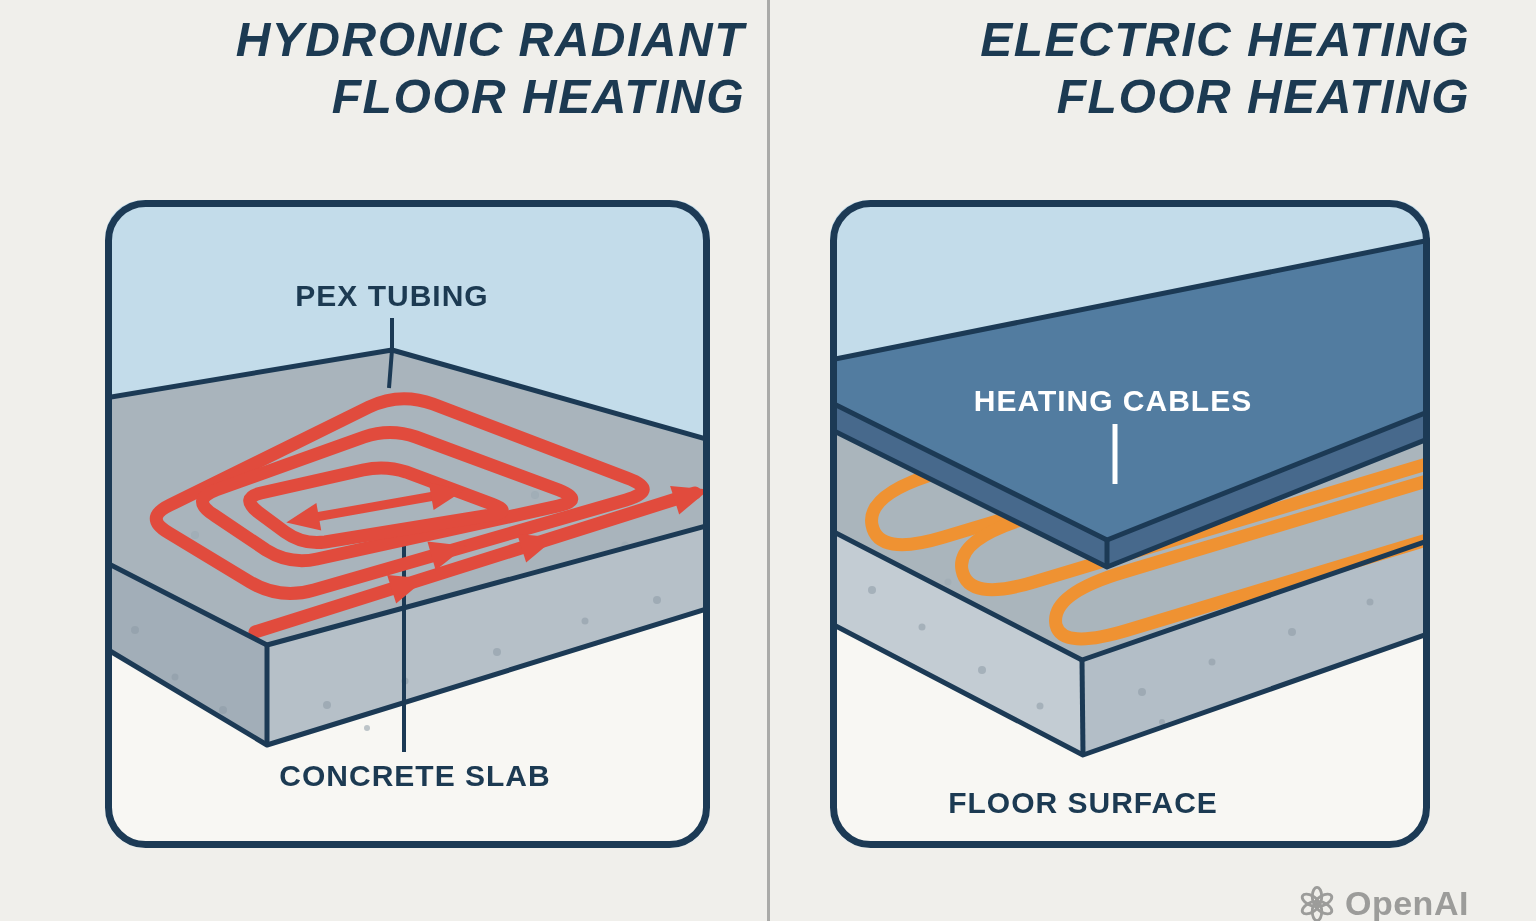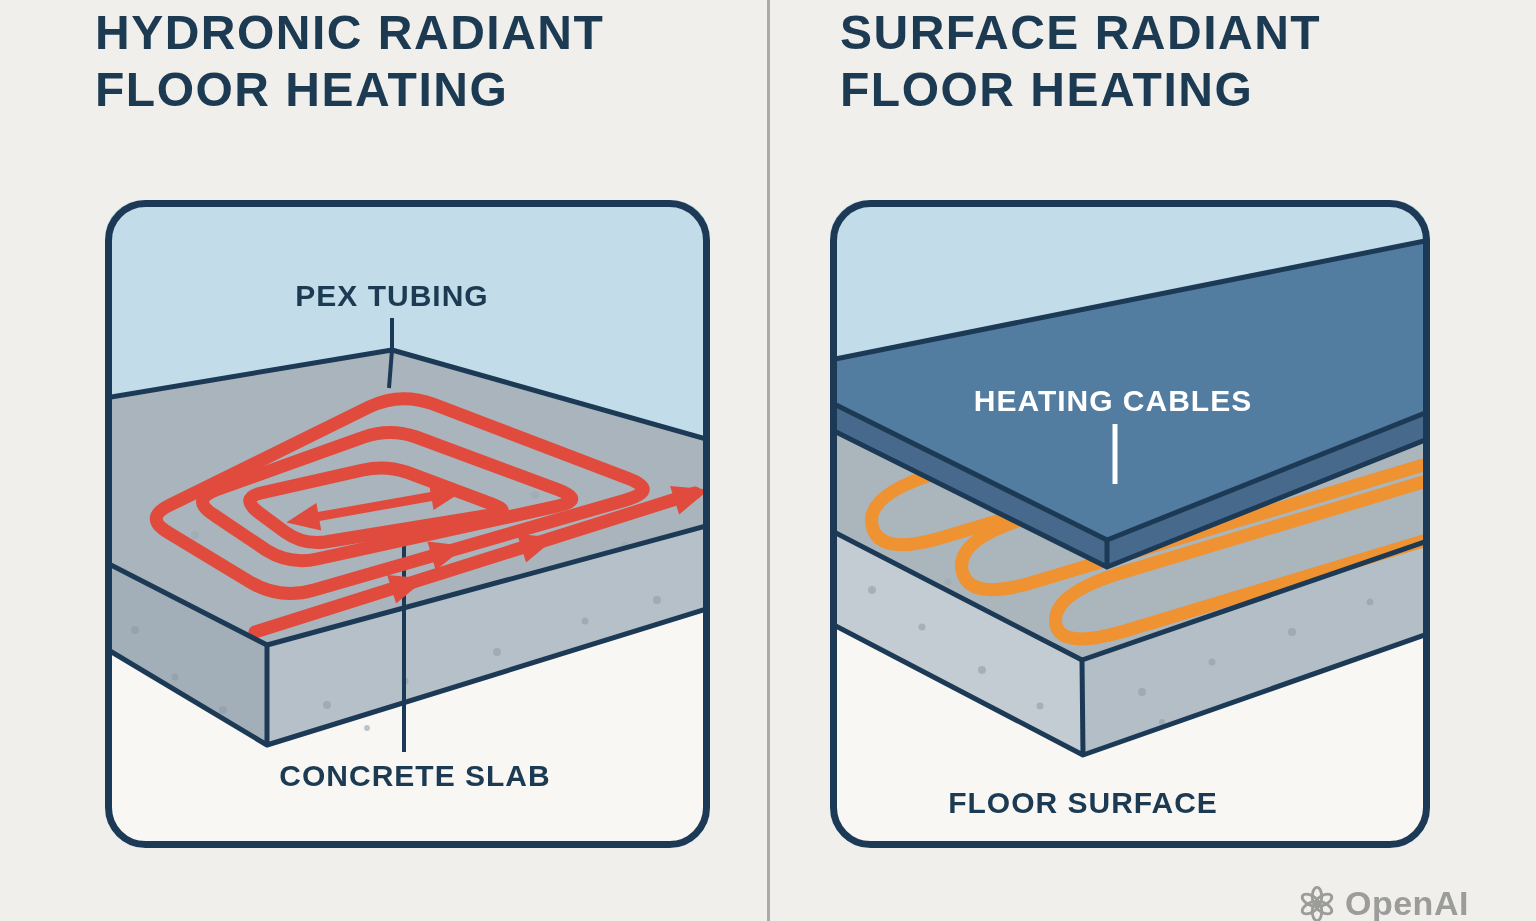--- a/index.html
+++ b/index.html
@@ -2,22 +2,22 @@
 <html><head>
 <meta charset="utf-8">
 <style>
   html,body{margin:0;padding:0;background:#d8d8d8;}
   .canvas{
     position:relative;width:1536px;height:921px;overflow:hidden;
     background:#f0efeb;font-family:"Liberation Sans",sans-serif;
   }
   .divider{position:absolute;top:0;width:3px;height:921px;background:#aaaaa8;}
   .title{
-    position:absolute;top:5px;text-align:left;font-weight:700;
-    font-size:48px;line-height:1.18;letter-spacing:1.5px;color:#1c3a52;
+    position:absolute;top:12px;text-align:right;font-weight:700;
+    font-size:48px;line-height:1.18;letter-spacing:1.5px;color:#1c3a52;font-style:italic;
   }
   .title .tline{display:block;}
   .panel-svg{position:absolute;}
   svg text{font-family:"Liberation Sans",sans-serif;font-weight:700;}
   .diagram-label{font-size:30px;letter-spacing:1px;}
   .watermark{
     position:absolute;display:flex;align-items:center;gap:9px;
     color:#9c9c9a;font-weight:600;font-size:34px;letter-spacing:0.5px;
   }
 </style>
@@ -27,21 +27,21 @@
 <div class="canvas">
 
   <div class="divider" style="left:767px;"></div>
 
   <div class="title" style="left:95px;width:650px;">
     <span class="tline">HYDRONIC RADIANT</span>
     <span class="tline">FLOOR HEATING</span>
   </div>
 
   <div class="title" style="left:840px;width:630px;">
-    <span class="tline">SURFACE RADIANT</span>
+    <span class="tline">ELECTRIC HEATING</span>
     <span class="tline">FLOOR HEATING</span>
   </div>
 
   <svg class="panel-svg" style="left:105px;top:200px;" width="605" height="648" viewBox="0 0 605 648">
     <defs>
       <clipPath id="clipL">
           <rect x="0" y="0" width="605" height="648" rx="38"></rect>
         </clipPath>
     </defs>
     <g clip-path="url(#clipL)">

